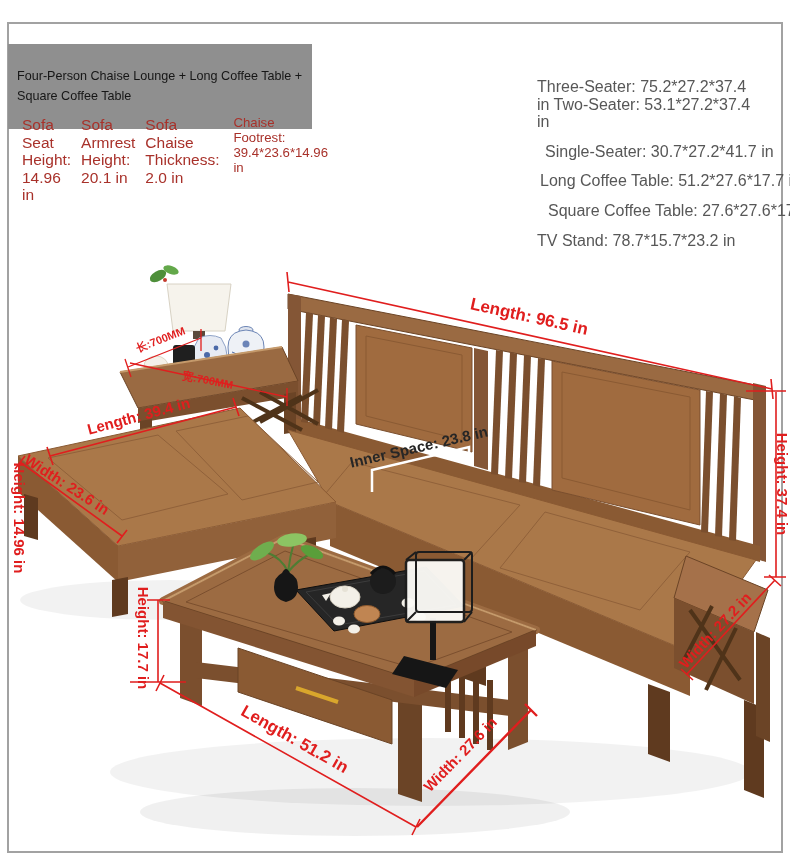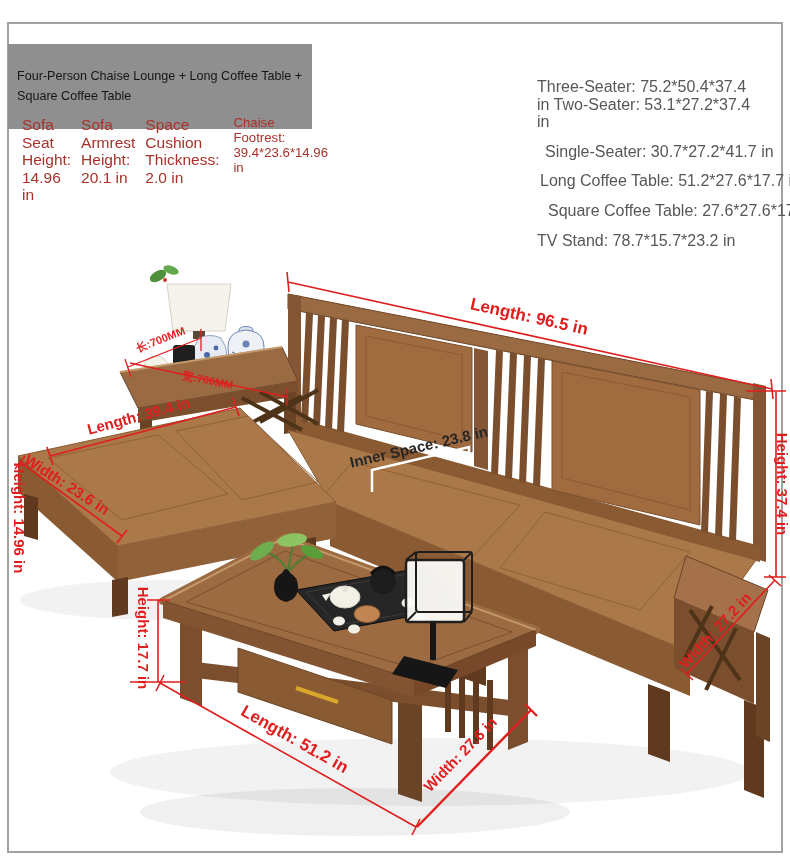--- a/index.html
+++ b/index.html
@@ -57,31 +57,31 @@
 </div>
 
 <div class="left-specs">
   <div class="spec-item indent">
     <div>Sofa Seat Height: 14.96 in</div>
   </div>
   <div class="spec-item">
     <div>Sofa Armrest Height: 20.1 in</div>
   </div>
   <div class="spec-item">
-    <div>Space Cushion Thickness:</div>
+    <div>Sofa Chaise Thickness:</div>
     <div>2.0 in</div>
   </div>
   <div class="spec-item small">
     <div>Chaise Footrest: 39.4*23.6*14.96 in</div>
   </div>
 </div>
 
 <div class="right-specs">
   <div class="spec-item wrap">
-    <span>Three-Seater: 75.2*50.4*37.4</span>
+    <span>Three-Seater: 75.2*27.2*37.4</span>
     <span>in Two-Seater:</span>
     <span>53.1*27.2*37.4 in</span>
   </div>
   <div class="spec-item in1">
     <span>Single-Seater: 30.7*27.2*41.7 in</span>
   </div>
   <div class="spec-item in2">
     <span>Long Coffee Table: 51.2*27.6*17.7 in</span>
   </div>
   <div class="spec-item in3">

